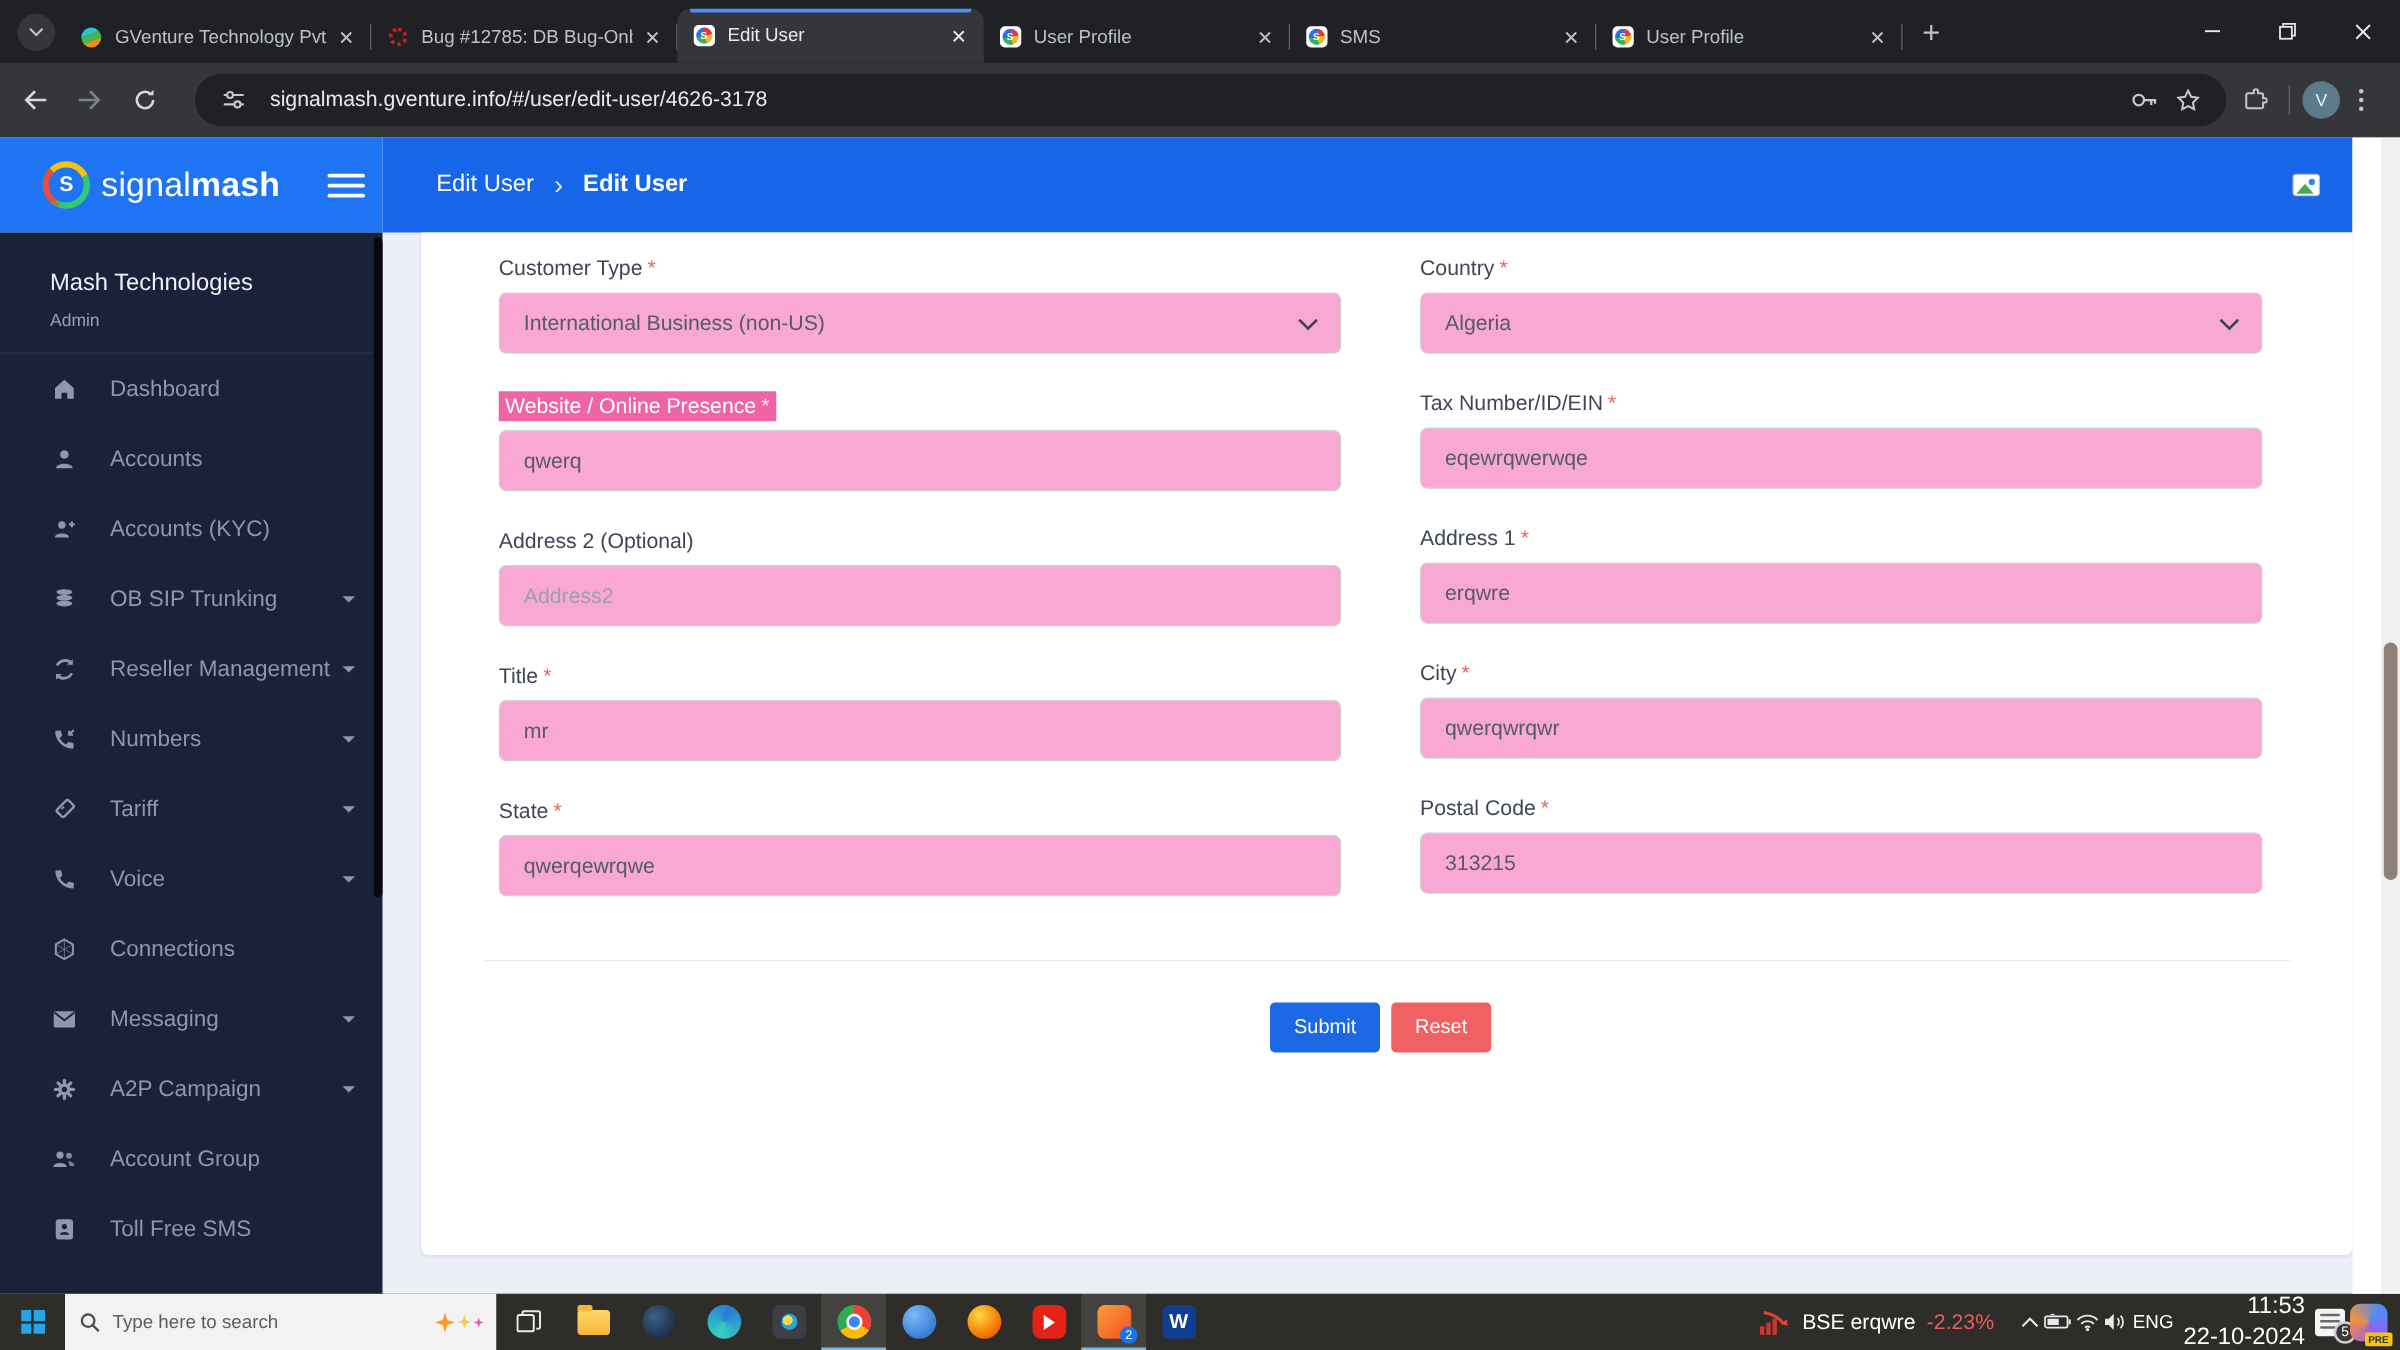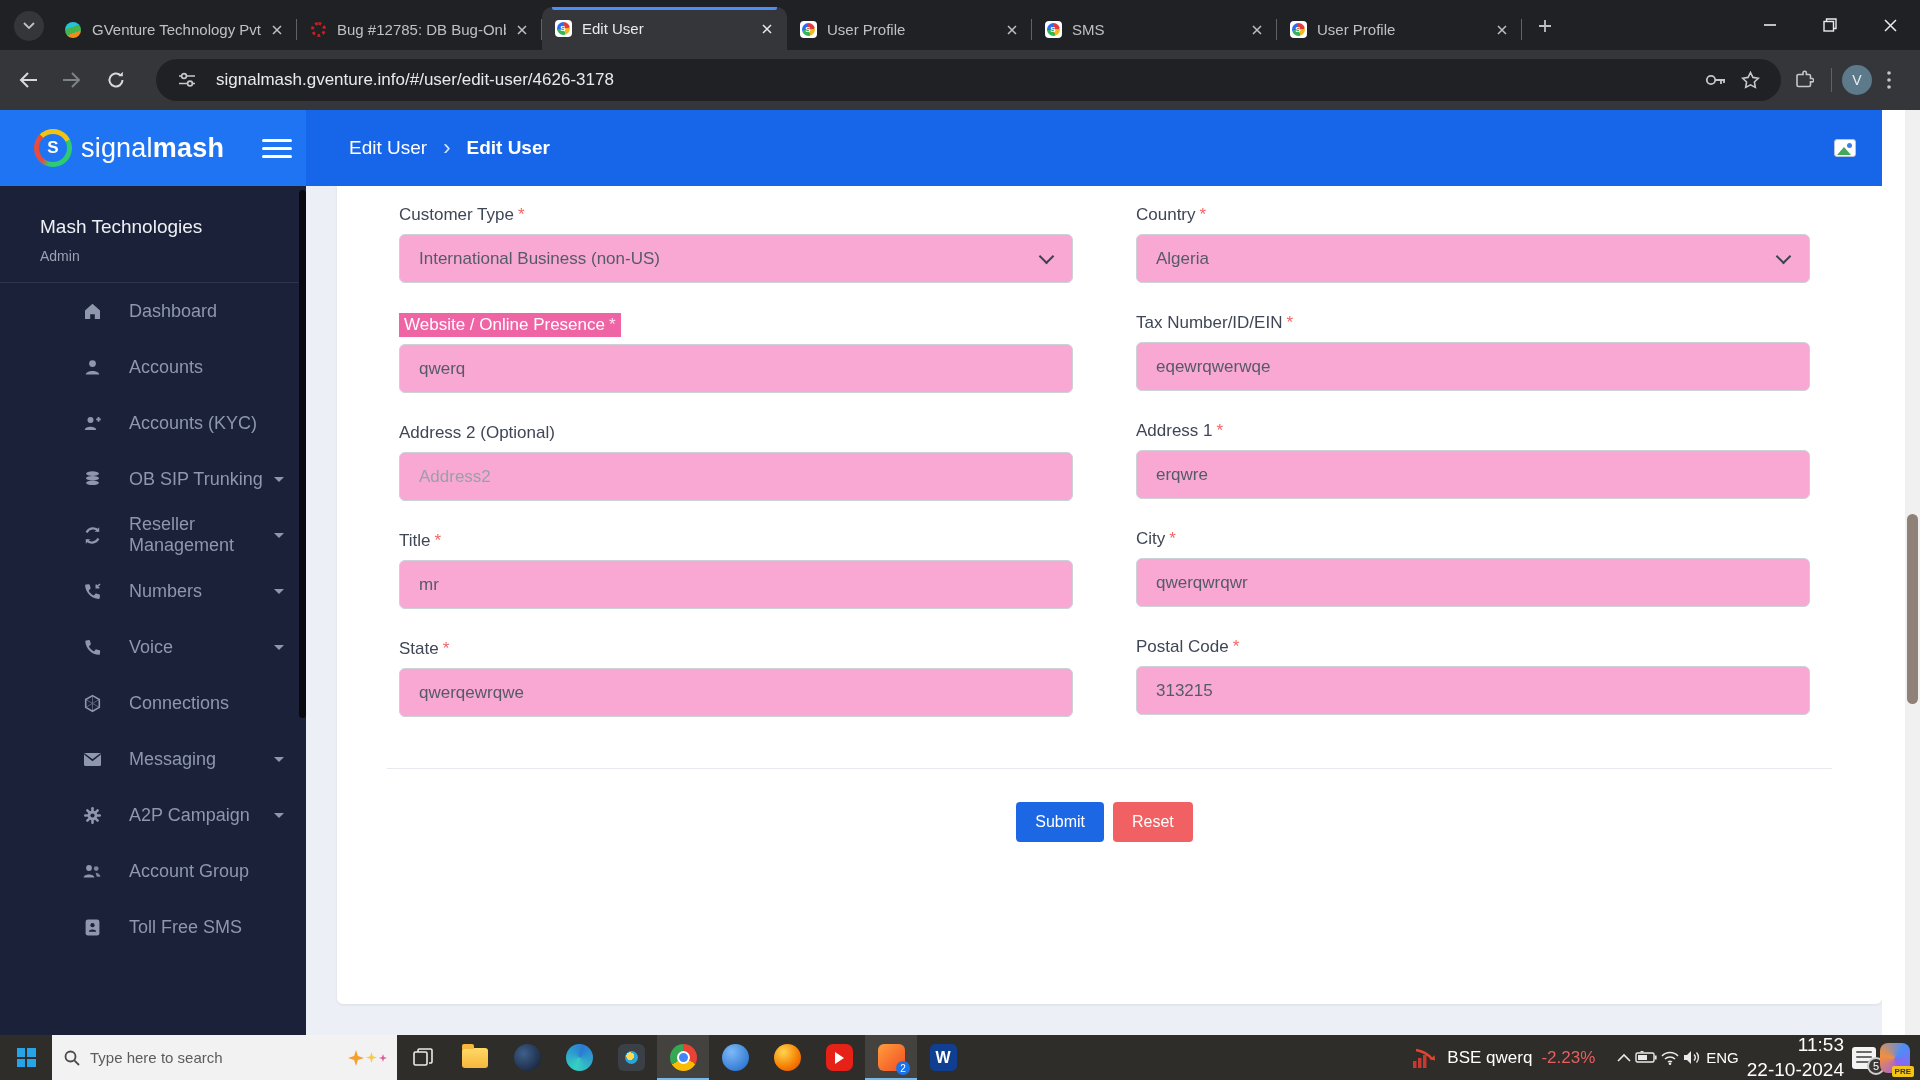--- a/index.html
+++ b/index.html
@@ -50,21 +50,21 @@
   .broken-img { margin-left:auto; width:22px; height:18px; background:#fff; border:1px solid #b9c4d8; border-radius:3px; position:relative; overflow:hidden; }
   .broken-img::before { content:""; position:absolute; left:2px; bottom:1px; border-left:7px solid transparent; border-right:7px solid transparent; border-bottom:8px solid #43a85b; }
   .broken-img::after { content:""; position:absolute; right:3px; top:3px; width:5px; height:5px; border-radius:50%; background:#3c7ff0; }
 
   .page-body { display:flex; height:849px; }
   .sidebar { width:306px; background:#1b2138; flex:none; position:relative; color:#8e97ab; }
   .side-head { padding:30px 0 18px 40px; }
   .org-name { color:#eef1f6; font-size:19px; }
   .org-role { color:#99a2b4; font-size:14px; margin-top:10px; }
   .side-sep { height:1px; background:rgba(255,255,255,.09); }
-  .nav-item { height:56px; display:flex; align-items:center; padding:0 22px 0 40px; font-size:18px; color:#8e97ab;margin-left:41px; }
+  .nav-item { height:56px; display:flex; align-items:center; padding:0 22px 0 40px; font-size:18px; color:#8e97ab; }
   .nav-item .lbl { margin-left:26px; }
   .nav-icon { width:22px; display:flex; justify-content:center; flex:none; }
   .caret { margin-left:auto; width:0; height:0; border-left:5px solid transparent; border-right:5px solid transparent; border-top:5px solid #8e97ab; }
   .side-scroll { position:absolute; right:0; top:4px; width:7px; height:528px; background:#07090f; border-radius:4px; }
 
   .content { flex:1; min-width:0; }
   .card { margin-left:31px; width:1545px; height:818px; background:#fff; border-radius:0 0 6px 6px; box-shadow:0 1px 3px rgba(20,30,60,.08); padding:19px 72px 0 62px; }
   .form-grid { display:flex; gap:63px; }
   .fcol { width:674px; flex:none; }
   .field { margin-bottom:30px; }
@@ -395,20 +395,30 @@
           <span class="nav-icon">
               <svg width="19" height="19" viewBox="0 0 19 19" fill="#8e97ab">
                 <path d="M3 2.6 5.8 2.3c.5 0 .9.3 1 .7l.8 3c.1.4 0 .8-.4 1.1L5.7 8.4c1 2.3 2.9 4.2 5.2 5.2l1.3-1.6c.3-.4.7-.5 1.1-.4l3 .8c.4.1.7.5.7.9l-.3 2.8c0 .5-.5.9-1 .9C8.6 16.8 2.5 10.7 2.1 3.6c0-.5.4-1 .9-1Z"></path>
                 <path d="M17 2l-3.4 3.4M13.3 2.6v3.1h3.1" stroke="#8e97ab" stroke-width="1.6" fill="none"></path>
               </svg>
             </span>
           <span class="lbl">Numbers</span>
           <span class="caret"></span>
         </div>
 
+        <div class="nav-item">
+          <span class="nav-icon">
+              <svg width="19" height="19" viewBox="0 0 19 19">
+                <rect x="4" y="5.5" width="13" height="8" rx="1.6" transform="rotate(-45 9.5 9.5)" fill="none" stroke="#8e97ab" stroke-width="1.9"></rect>
+                <path d="M7.2 9.3l2-2" stroke="#8e97ab" stroke-width="1.4"></path>
+              </svg>
+            </span>
+          <span class="lbl">Tariff</span>
+          <span class="caret"></span>
+        </div>
 
         <div class="nav-item">
           <span class="nav-icon">
               <svg width="19" height="19" viewBox="0 0 19 19" fill="#8e97ab">
                 <path d="M3.2 2.4 6 2.1c.5 0 .9.3 1 .7l.8 3c.1.4 0 .8-.4 1.1L5.9 8.2c1 2.3 2.9 4.2 5.2 5.2l1.3-1.6c.3-.4.7-.5 1.1-.4l3 .8c.4.1.7.5.7.9l-.3 2.8c0 .5-.5.9-1 .9C8.8 16.6 2.7 10.5 2.3 3.4c0-.5.4-1 .9-1Z"></path>
               </svg>
             </span>
           <span class="lbl">Voice</span>
           <span class="caret"></span>
         </div>
@@ -619,21 +629,21 @@
     <div class="tb-spacer"></div>
 
     <div class="ticker">
       <svg width="26" height="22" viewBox="0 0 26 22">
           <rect x="1" y="14" width="3.5" height="7" fill="#c8382e"></rect>
           <rect x="6" y="11" width="3.5" height="10" fill="#c8382e"></rect>
           <rect x="11" y="8" width="3.5" height="13" fill="#c8382e"></rect>
           <path d="M4 3c6 1 12 4 16 9" fill="none" stroke="#e0452f" stroke-width="2.6"></path>
           <path d="M22.5 8.2l.6 5.3-5.2-1.2z" fill="#e0452f"></path>
         </svg>
-      <span class="tname">BSE qwerq</span>
+      <span class="tname">BSE erqwre</span>
       <span class="tchg">-2.23%</span>
     </div>
 
     <div class="tray">
       <svg width="14" height="9" viewBox="0 0 14 9">
           <path d="M1 8l6-6 6 6" fill="none" stroke="#eaeaea" stroke-width="1.6"></path>
         </svg>
       <svg width="22" height="13" viewBox="0 0 22 13">
           <rect x="1" y="2" width="18" height="9" rx="1.5" fill="none" stroke="#eaeaea" stroke-width="1.4"></rect>
           <rect x="19.8" y="4.5" width="1.8" height="4" fill="#eaeaea"></rect>

